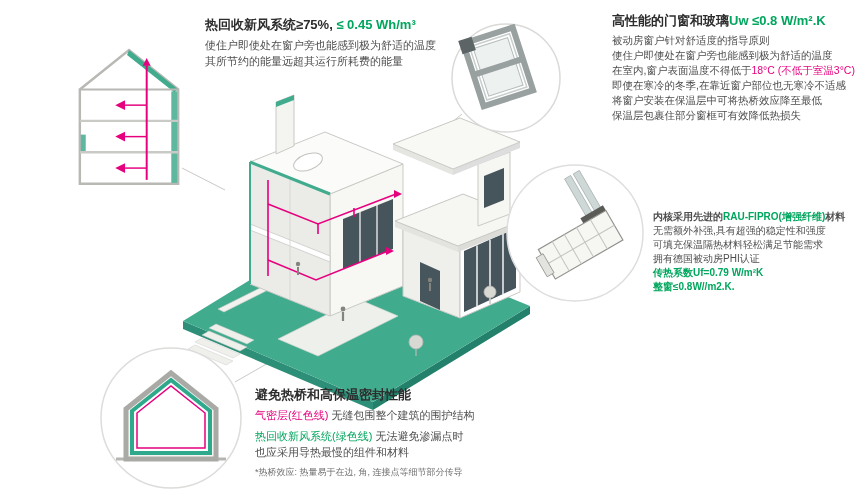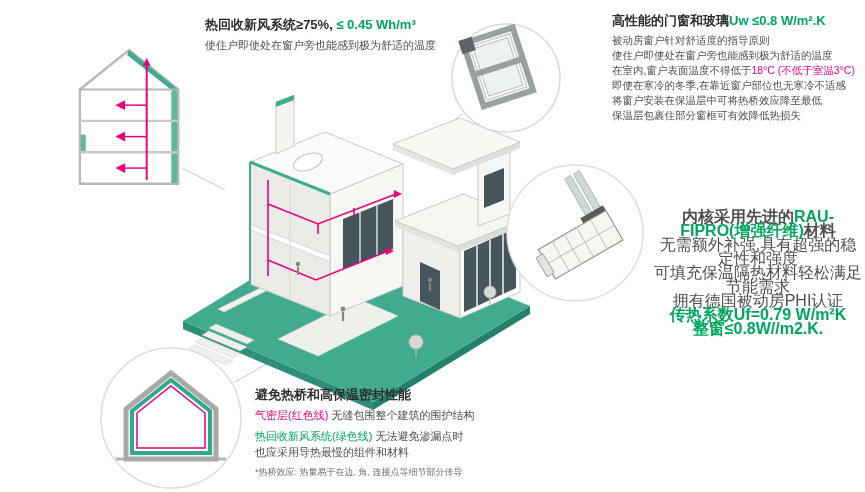--- a/index.html
+++ b/index.html
@@ -4,21 +4,21 @@
 <style>
   * { margin:0; padding:0; box-sizing:border-box; }
   body { background:#e8e8e8; font-family:"Liberation Sans", sans-serif; }
   .canvas{ position:relative; width:865px; height:492px; background:#ffffff; overflow:hidden;
            font-family:Liberation Sans, sans-serif; }
   .abs{ position:absolute; }
   .block{ position:absolute; }
   .t-title{ font-size:13px; font-weight:700; color:#2d2d2d; line-height:17px; margin-bottom:4px; white-space:nowrap; }
   .t-line{ font-size:10.5px; color:#4e4e4e; line-height:15px; }
   .t-line-lg{ font-size:11px; color:#4e4e4e; line-height:16px; }
-  .t-line-sm{ font-size:16px; color:#4e4e4e; line-height:14px;text-align:center; }
+  .t-line-sm{ font-size:10px; color:#4e4e4e; line-height:14px; }
   .green{ color:#00A65D; }
   .red{ color:#E6007E; }
   .bold{ font-weight:700; }
   .gap{ height:5px; }
   .note{ font-size:9px; color:#6e6e6e; margin-top:6px; }
   svg{ display:block; }
 </style>
 </head>
 <body>
 
@@ -167,20 +167,21 @@
     <path d="M28,64 L73,28 L118,64 L118,114 L28,114 Z" fill="#f4f4f1" stroke="#a9a9a6" stroke-width="5"></path>
     <path d="M34,66 L73,35 L112,66 L112,108 L34,108 Z" fill="#ffffff" stroke="#2FA98C" stroke-width="4"></path>
     <path d="M39,68 L73,41 L107,68 L107,103 L39,103 Z" fill="none" stroke="#E6007E" stroke-width="1.5"></path>
   </svg>
 
   <div class="block" style="left:205px;top:16px;width:272px">
     <div class="t-title">
       <span>热回收新风系统≥75%,</span><span class="green"> ≤ 0.45 Wh/m³</span>
     </div>
     <div class="t-line-lg">使住户即使处在窗户旁也能感到极为舒适的温度</div>
+    <div class="t-line-lg">其所节约的能量远超其运行所耗费的能量</div>
   </div>
 
   <div class="block" style="left:612px;top:12px;width:278px">
     <div class="t-title">
       <span>高性能的门窗和玻璃</span><span class="green">Uw ≤0.8 W/m².K</span>
     </div>
     <div class="t-line">被动房窗户针对舒适度的指导原则</div>
     <div class="t-line">使住户即使处在窗户旁也能感到极为舒适的温度</div>
     <div class="t-line">
       <span>在室内,窗户表面温度不得低于</span><span class="red">18°C (不低于室温3°C)</span>

